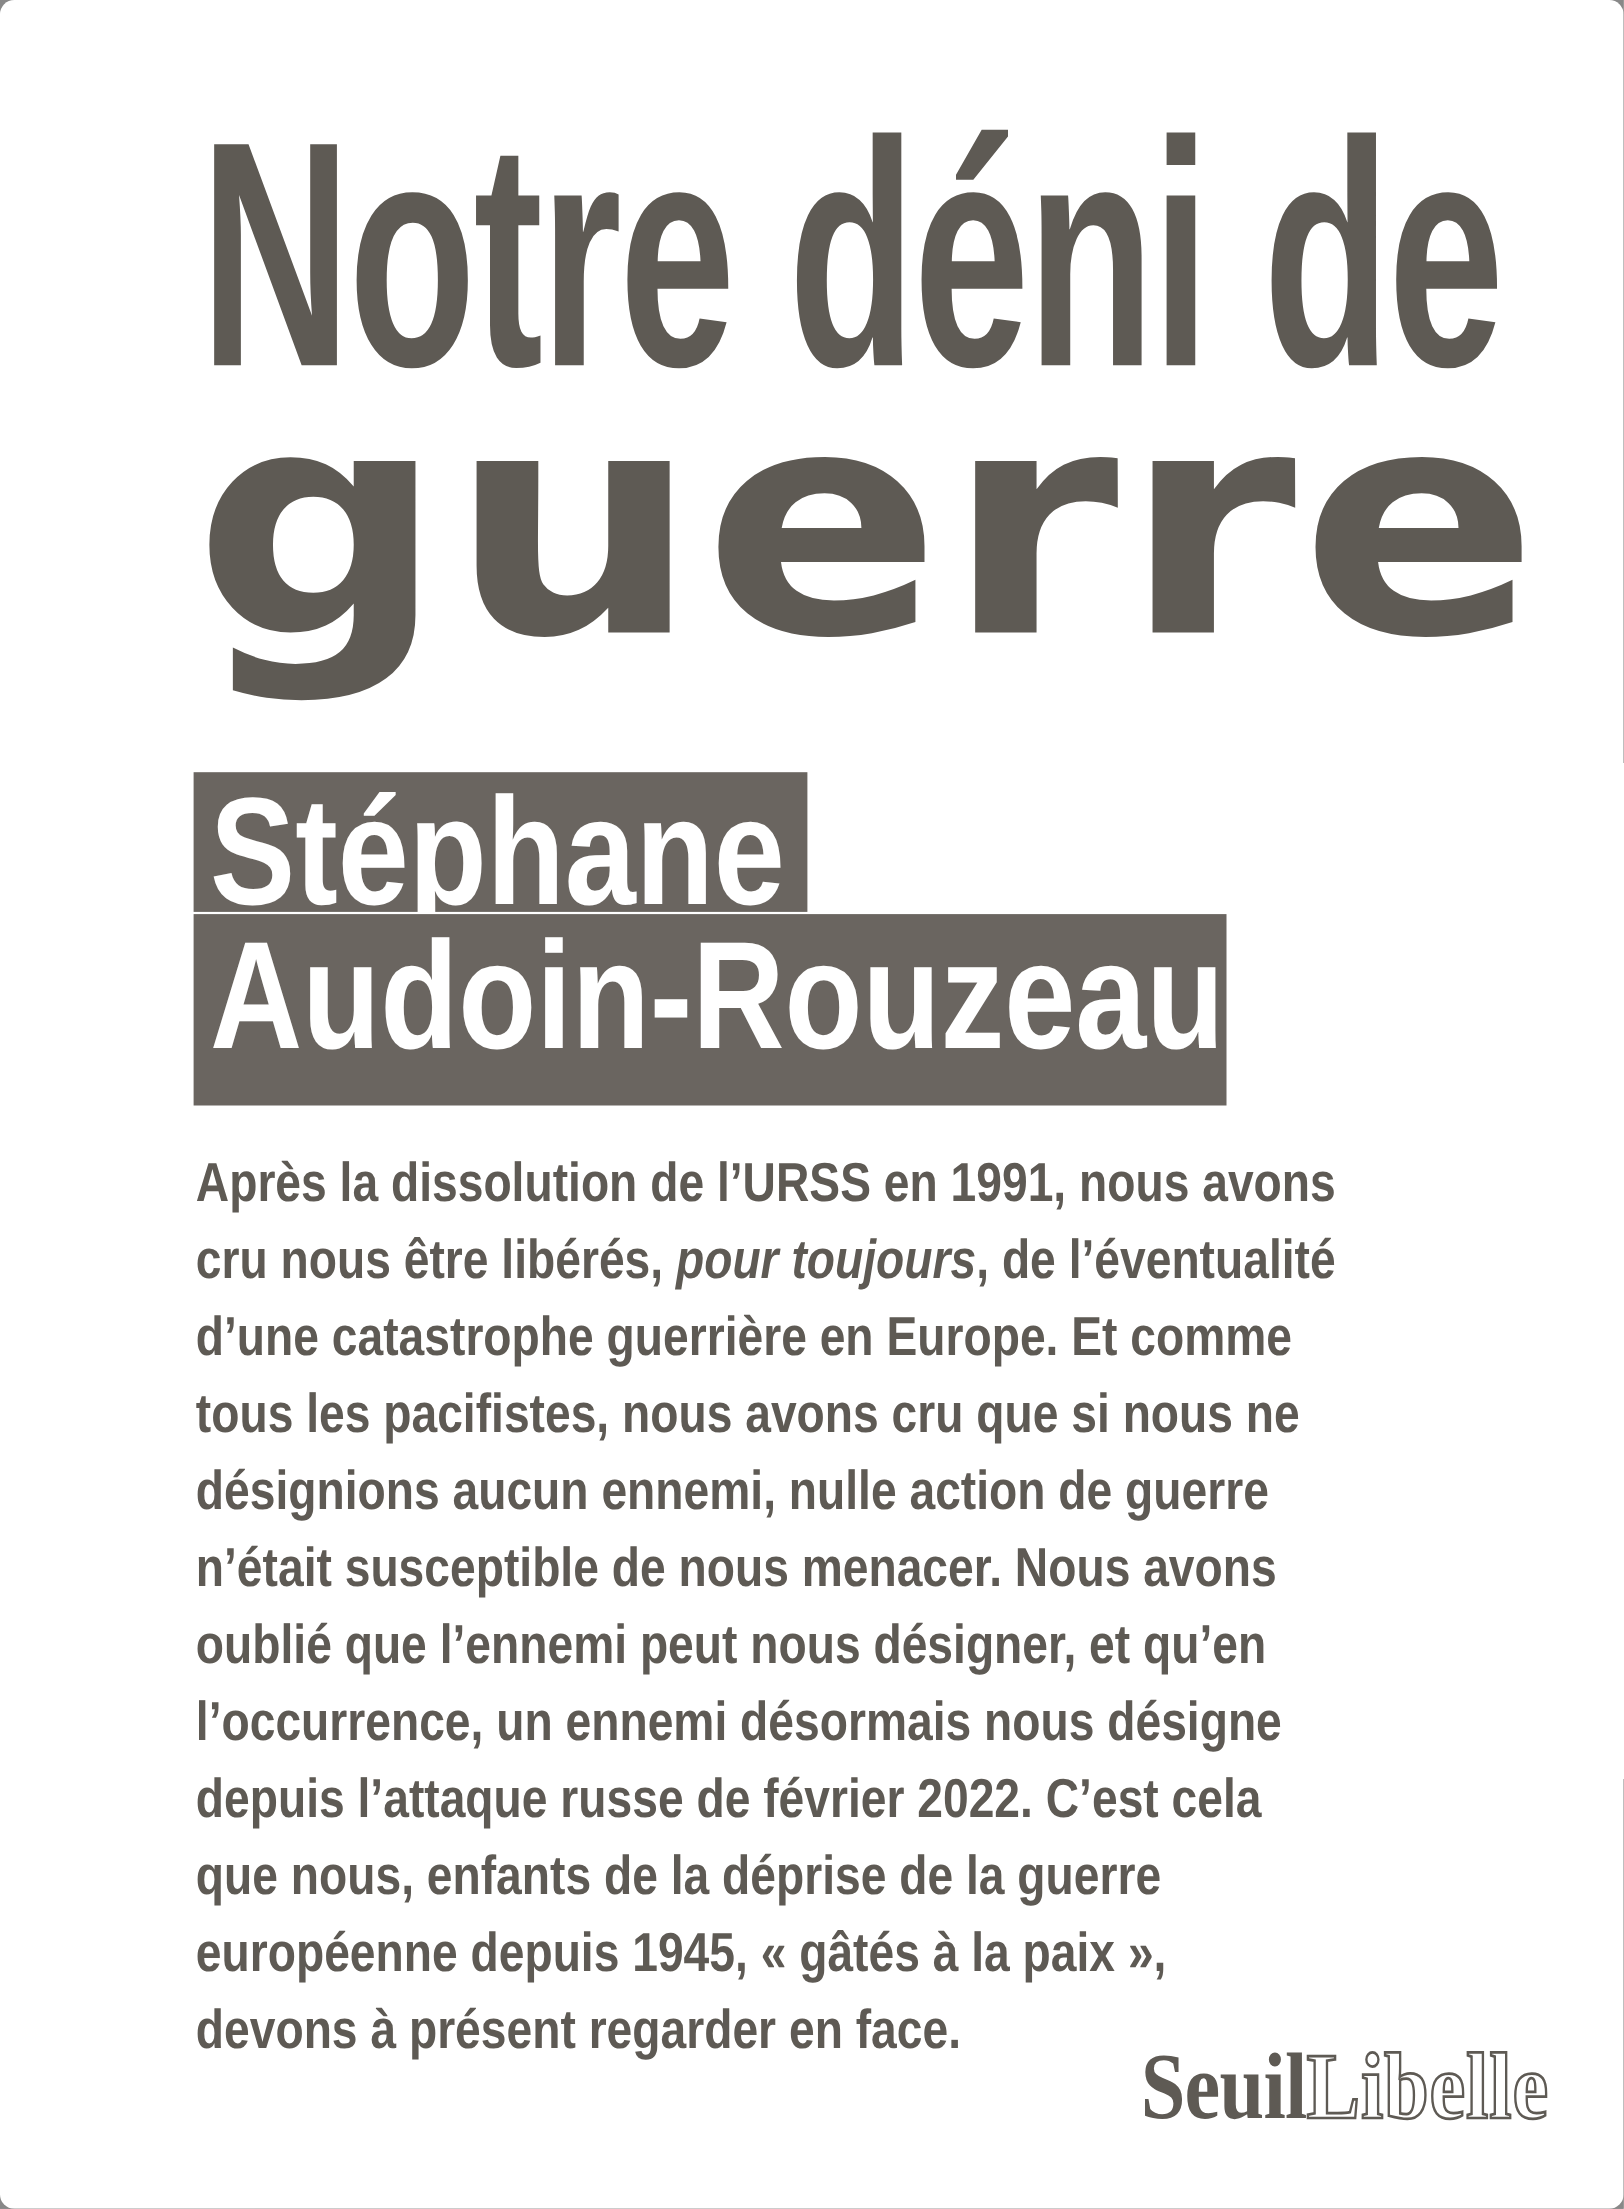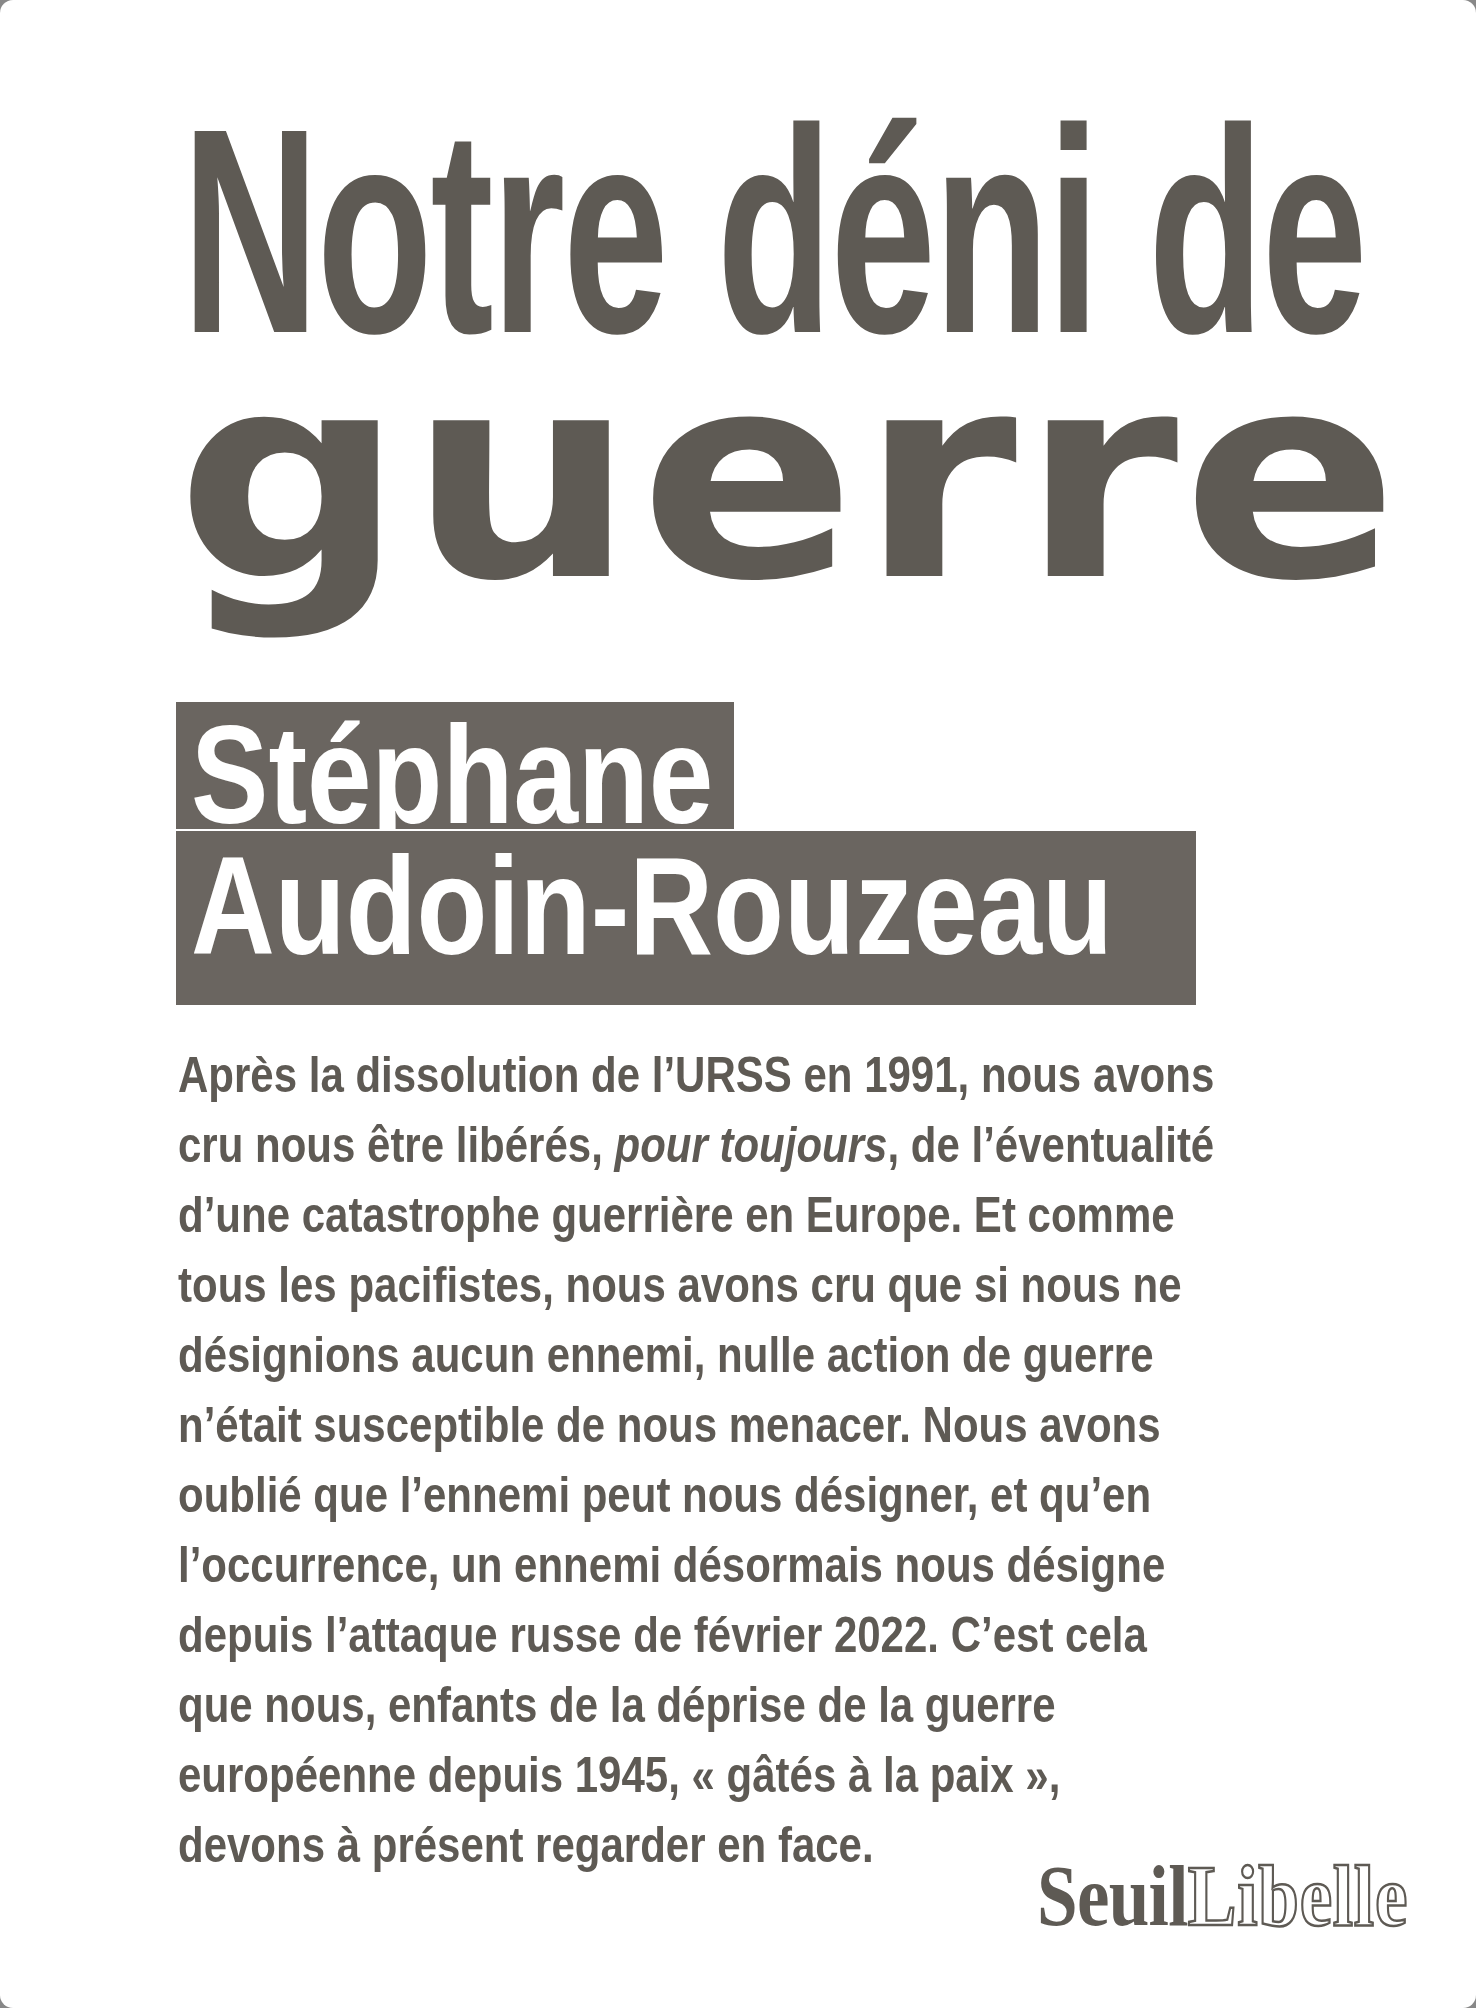--- a/index.html
+++ b/index.html
@@ -29,21 +29,21 @@
     position:absolute;left:176px;top:335px;
     font-family:"DejaVu Sans",sans-serif;
     font-size:285px;line-height:285px;font-weight:bold;
     color:var(--ink);white-space:nowrap;
     letter-spacing:0.012em;
     transform:scaleX(1.12);transform-origin:left top;
   }
   
   .author-block{position:absolute;background:var(--block);}
   .author-block.b1{left:176px;top:702px;width:558px;height:127px;}
-  .author-block.b2{left:176px;top:831px;width:1020px;height:174px;}
+  .author-block.b2{left:176px;top:831px;width:939px;height:174px;}
   .author-name{
     position:absolute;left:15px;
     font-size:139px;line-height:139px;font-weight:bold;
     color:var(--author-text);white-space:nowrap;
     transform:scaleX(0.835);transform-origin:left top;
   }
   .author-block.b1 .author-name{top:3px;}
   .author-block.b2 .author-name{top:5px;}
   
   .body-copy{

